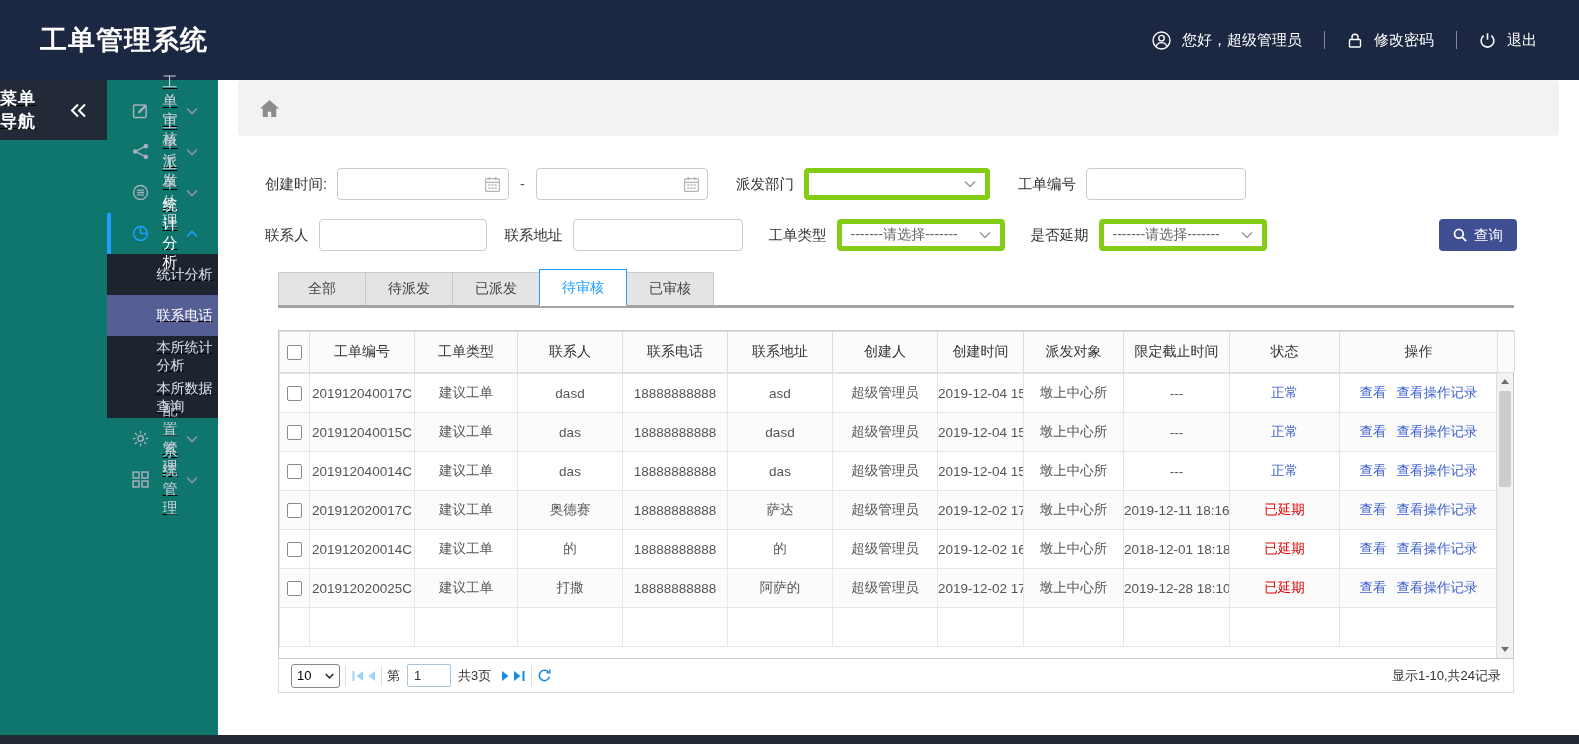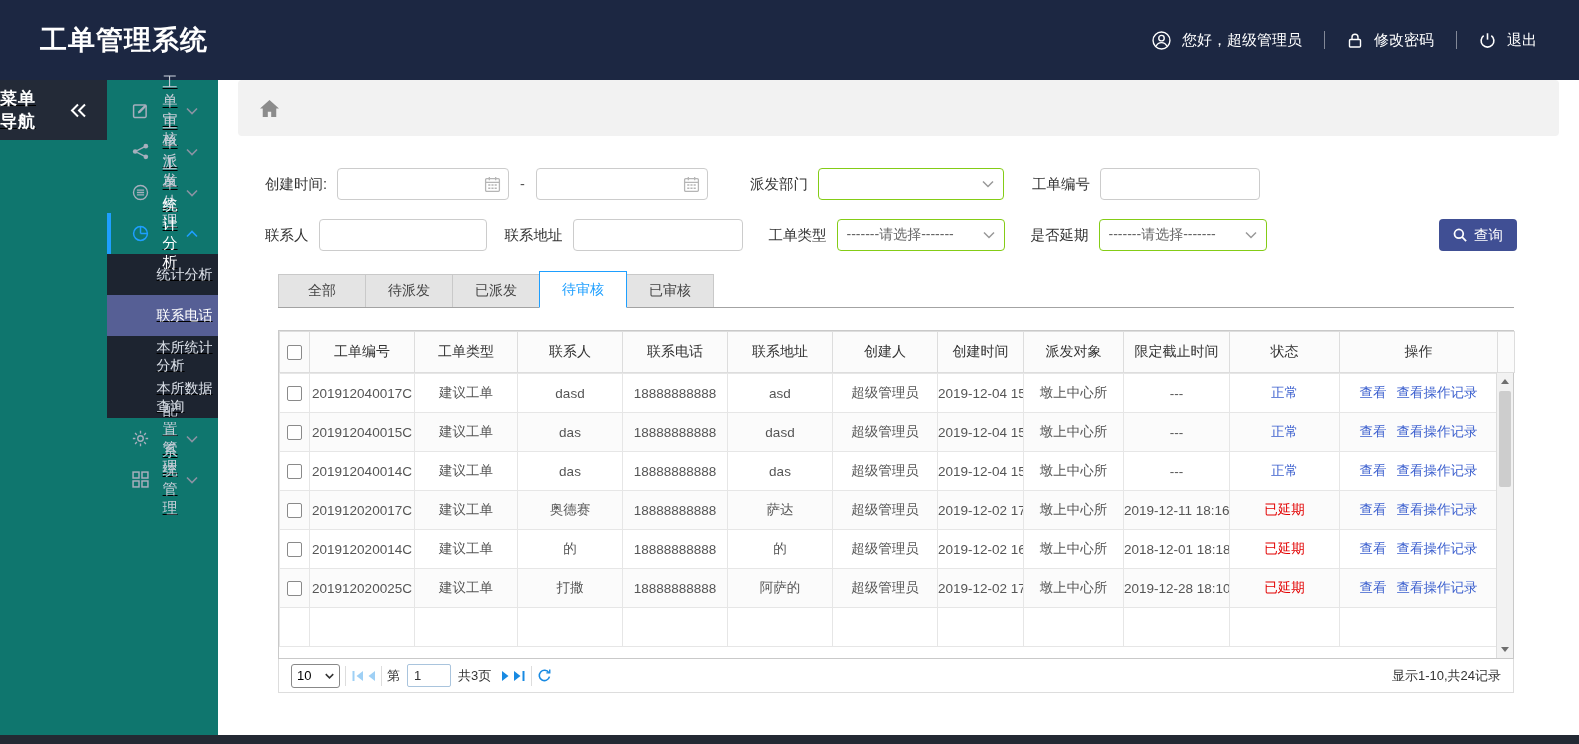--- a/index.html
+++ b/index.html
@@ -37,28 +37,28 @@
   
   .main{flex:1;background:#fff;min-width:0;}
   .breadcrumb{margin:0 20px;height:56px;background:#f2f2f2;border-radius:4px;display:flex;
               align-items:center;padding-left:22px;color:#8c8c8c;}
   .filters{margin:32px 62px 0 47px;font-size:14.5px;color:#333;}
   .frow{display:flex;align-items:center;height:32px;margin-bottom:19px;}
   .flabel{margin-right:10px;white-space:nowrap;}
   .finput{height:32px;border:1px solid #ccc;border-radius:4px;background:#fff;position:relative;}
   .cal{position:absolute;right:7px;top:7px;color:#b5b5b5;display:flex;}
   .dash{margin:0 11px;color:#555;}
-  .fselect{height:32px;border:1px solid #84cc16;border-radius:4px;display:flex;align-items:center;
+  .fselect{height:32px;border:5px solid #84cc16;border-radius:4px;display:flex;align-items:center;
            justify-content:space-between;padding:0 9px;color:#666;font-size:14px;background:#fff;cursor:pointer;}
   .chev-ic{color:#999;display:flex;}
   .searchbtn{margin-left:auto;height:32px;width:78px;background:#404f94;color:#fff;border:none;border-radius:4px;
              display:flex;align-items:center;justify-content:center;gap:7px;font-size:14.5px;cursor:pointer;
              font-family:inherit;}
   
-  .tabs{margin:1px 0 0 60px;width:1236px;display:flex;align-items:flex-end;border-bottom:1px solid #a3a3a3;height:38px;}
+  .tabs{margin:1px 0 0 60px;width:1236px;display:flex;align-items:flex-end;border-bottom:3px solid #a3a3a3;height:38px;}
   .tab{width:88px;height:33px;background:#e4e4e4;border:1px solid #c9c9c9;border-bottom:none;margin-right:-1px;
        display:flex;align-items:center;justify-content:center;font-size:14px;color:#444;cursor:pointer;}
   .tab.active{background:#fff;border:1px solid #1e9fff;border-bottom:1px solid #fff;color:#1e9fff;
               height:37px;margin-bottom:-1px;position:relative;z-index:2;}
   
   .tablewrap{margin:22px 0 0 60px;width:1236px;border:1px solid #c9c9c9;position:relative;background:#fff;}
   table{border-collapse:collapse;table-layout:fixed;}
   .thead-t{width:1234px;}
   .thead-t th{height:41px;border:1px solid #ddd;font-size:14px;color:#333;font-weight:normal;
               background:#fbfbfb;white-space:nowrap;overflow:hidden;}
@@ -271,21 +271,21 @@
           <span class="dash">-</span>
           <div class="finput" style="width:172px;">
             <span class="cal">
               <svg width="17" height="17" viewBox="0 0 16 16" fill="none" stroke="currentColor" stroke-width="1.2">
                   <rect x="1.5" y="2.5" width="13" height="12" rx="1"></rect>
                   <path d="M1.5 6h13M5 1v3M11 1v3"></path>
                   <path d="M4 8.5h2M7 8.5h2M10 8.5h2M4 11.5h2M7 11.5h2M10 11.5h2" stroke-width="1.5"></path>
                 </svg>
             </span>
           </div>
-          <label class="flabel" style="margin-left:42px;">派发部门</label>
+          <label class="flabel" style="margin-left:28px;">派发部门</label>
           <div class="fselect" style="width:186px;">
             <span></span>
             <span class="chev-ic">
               <svg width="12" height="8" viewBox="0 0 12 7" fill="none" stroke="currentColor" stroke-width="1.5">
                   <polyline points="1,1 6,6 11,1"></polyline>
                 </svg>
             </span>
           </div>
           <label class="flabel" style="margin-left:28px;">工单编号</label>
           <div class="finput" style="width:160px;"></div>

